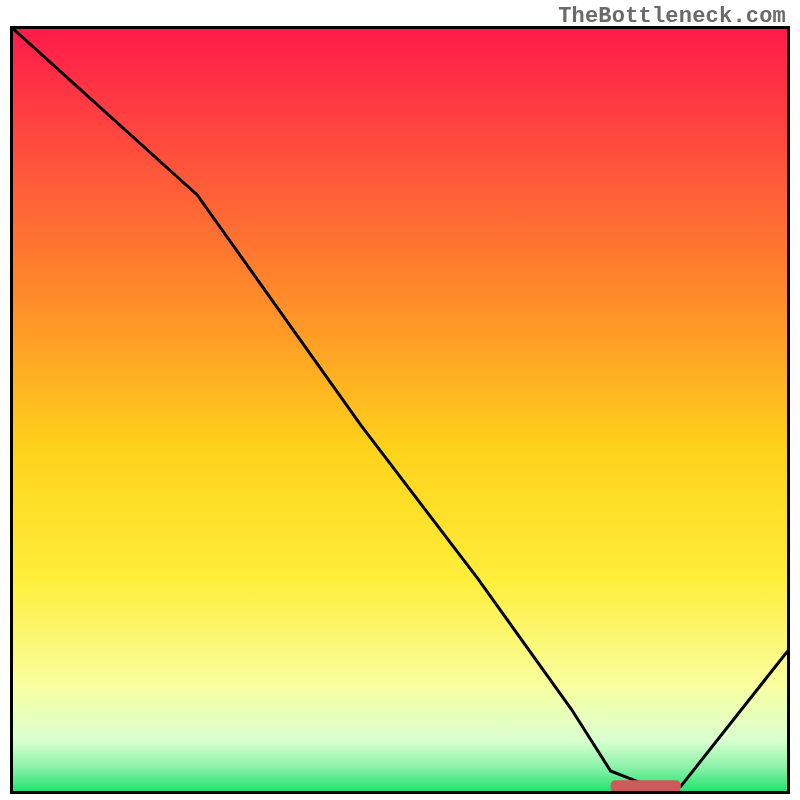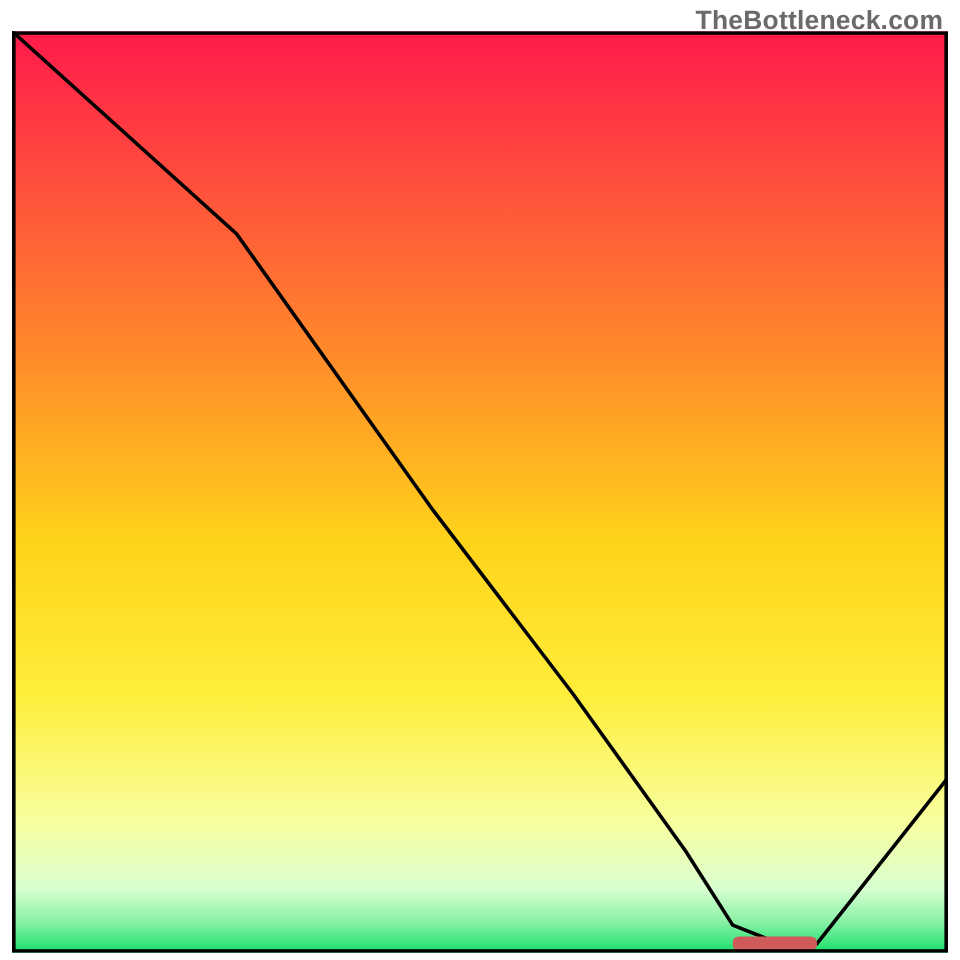--- a/index.html
+++ b/index.html
@@ -12,21 +12,21 @@
   }
   .wrap {
     position: relative;
     width: 800px;
     height: 800px;
   }
   .watermark {
     position: absolute;
     top: 4px;
     right: 14px;
-    font-family: Liberation Sans, sans-serif;
+    font-family: Liberation Mono, monospace;
     font-weight: 600;
     font-size: 22px;
     color: #6a6a6a;
     letter-spacing: 0.2px;
   }
   .plot {
     position: absolute;
     left: 10px;
     top: 26px;
     width: 780px;

